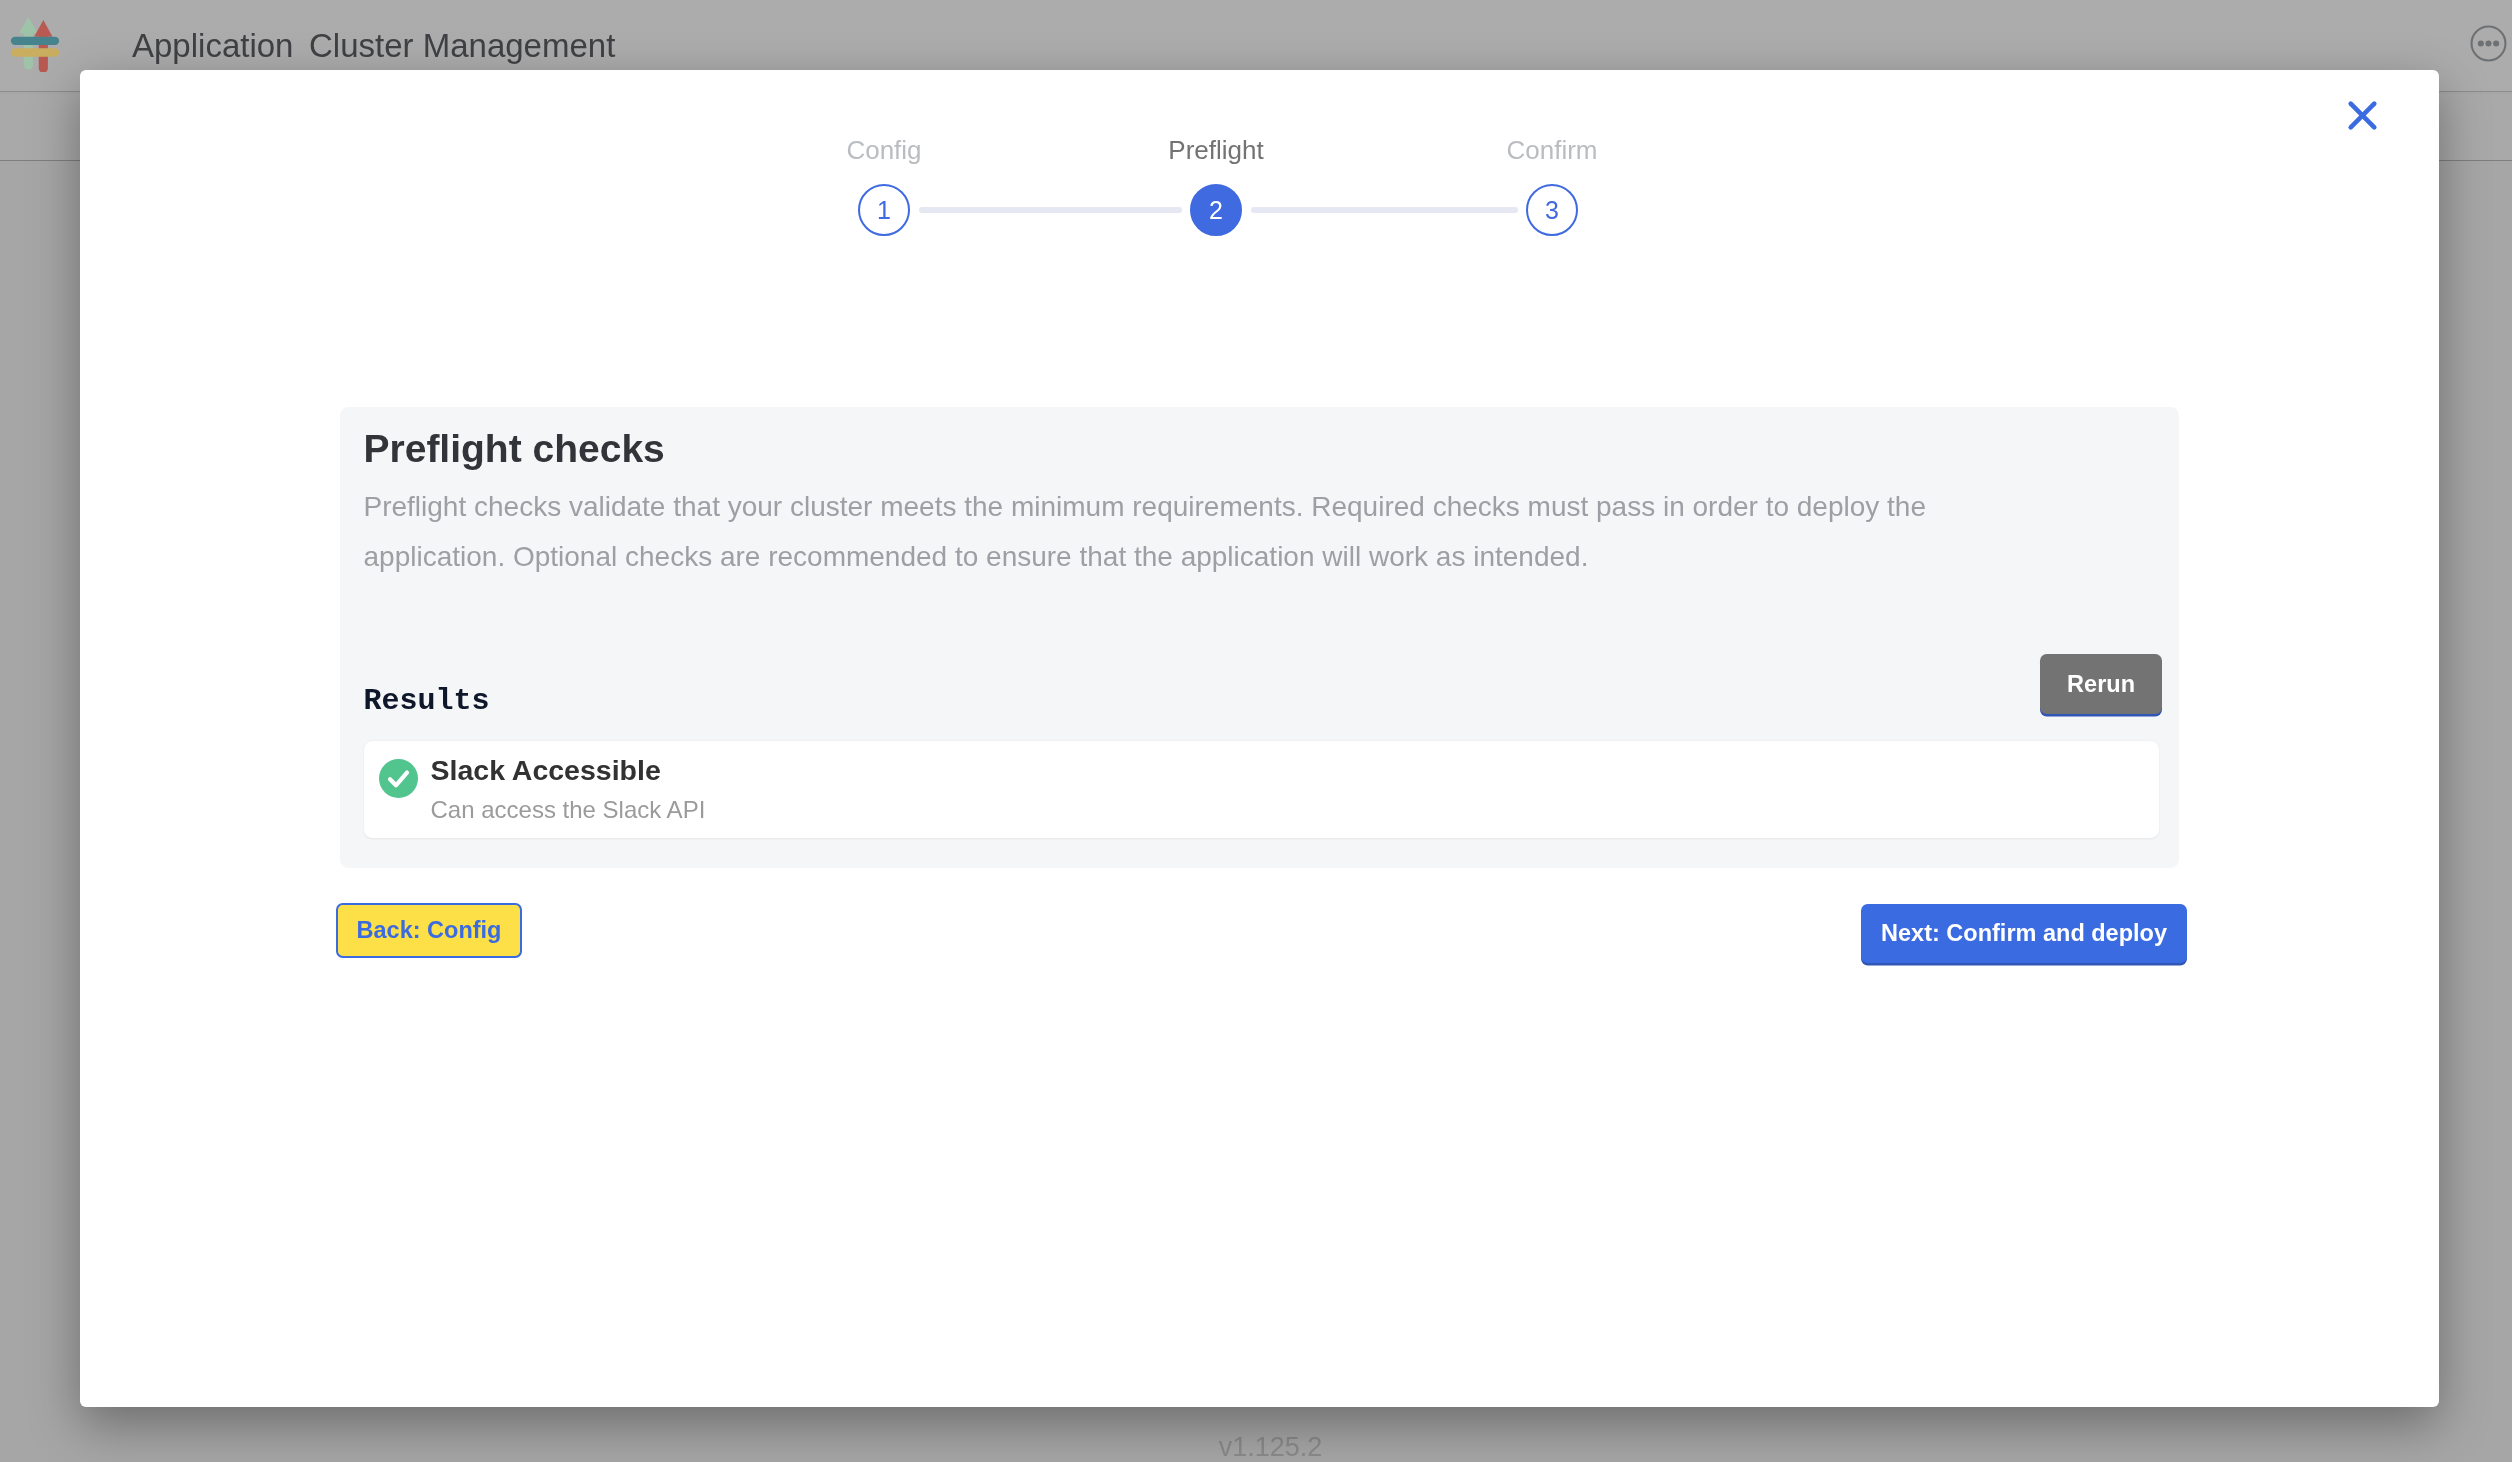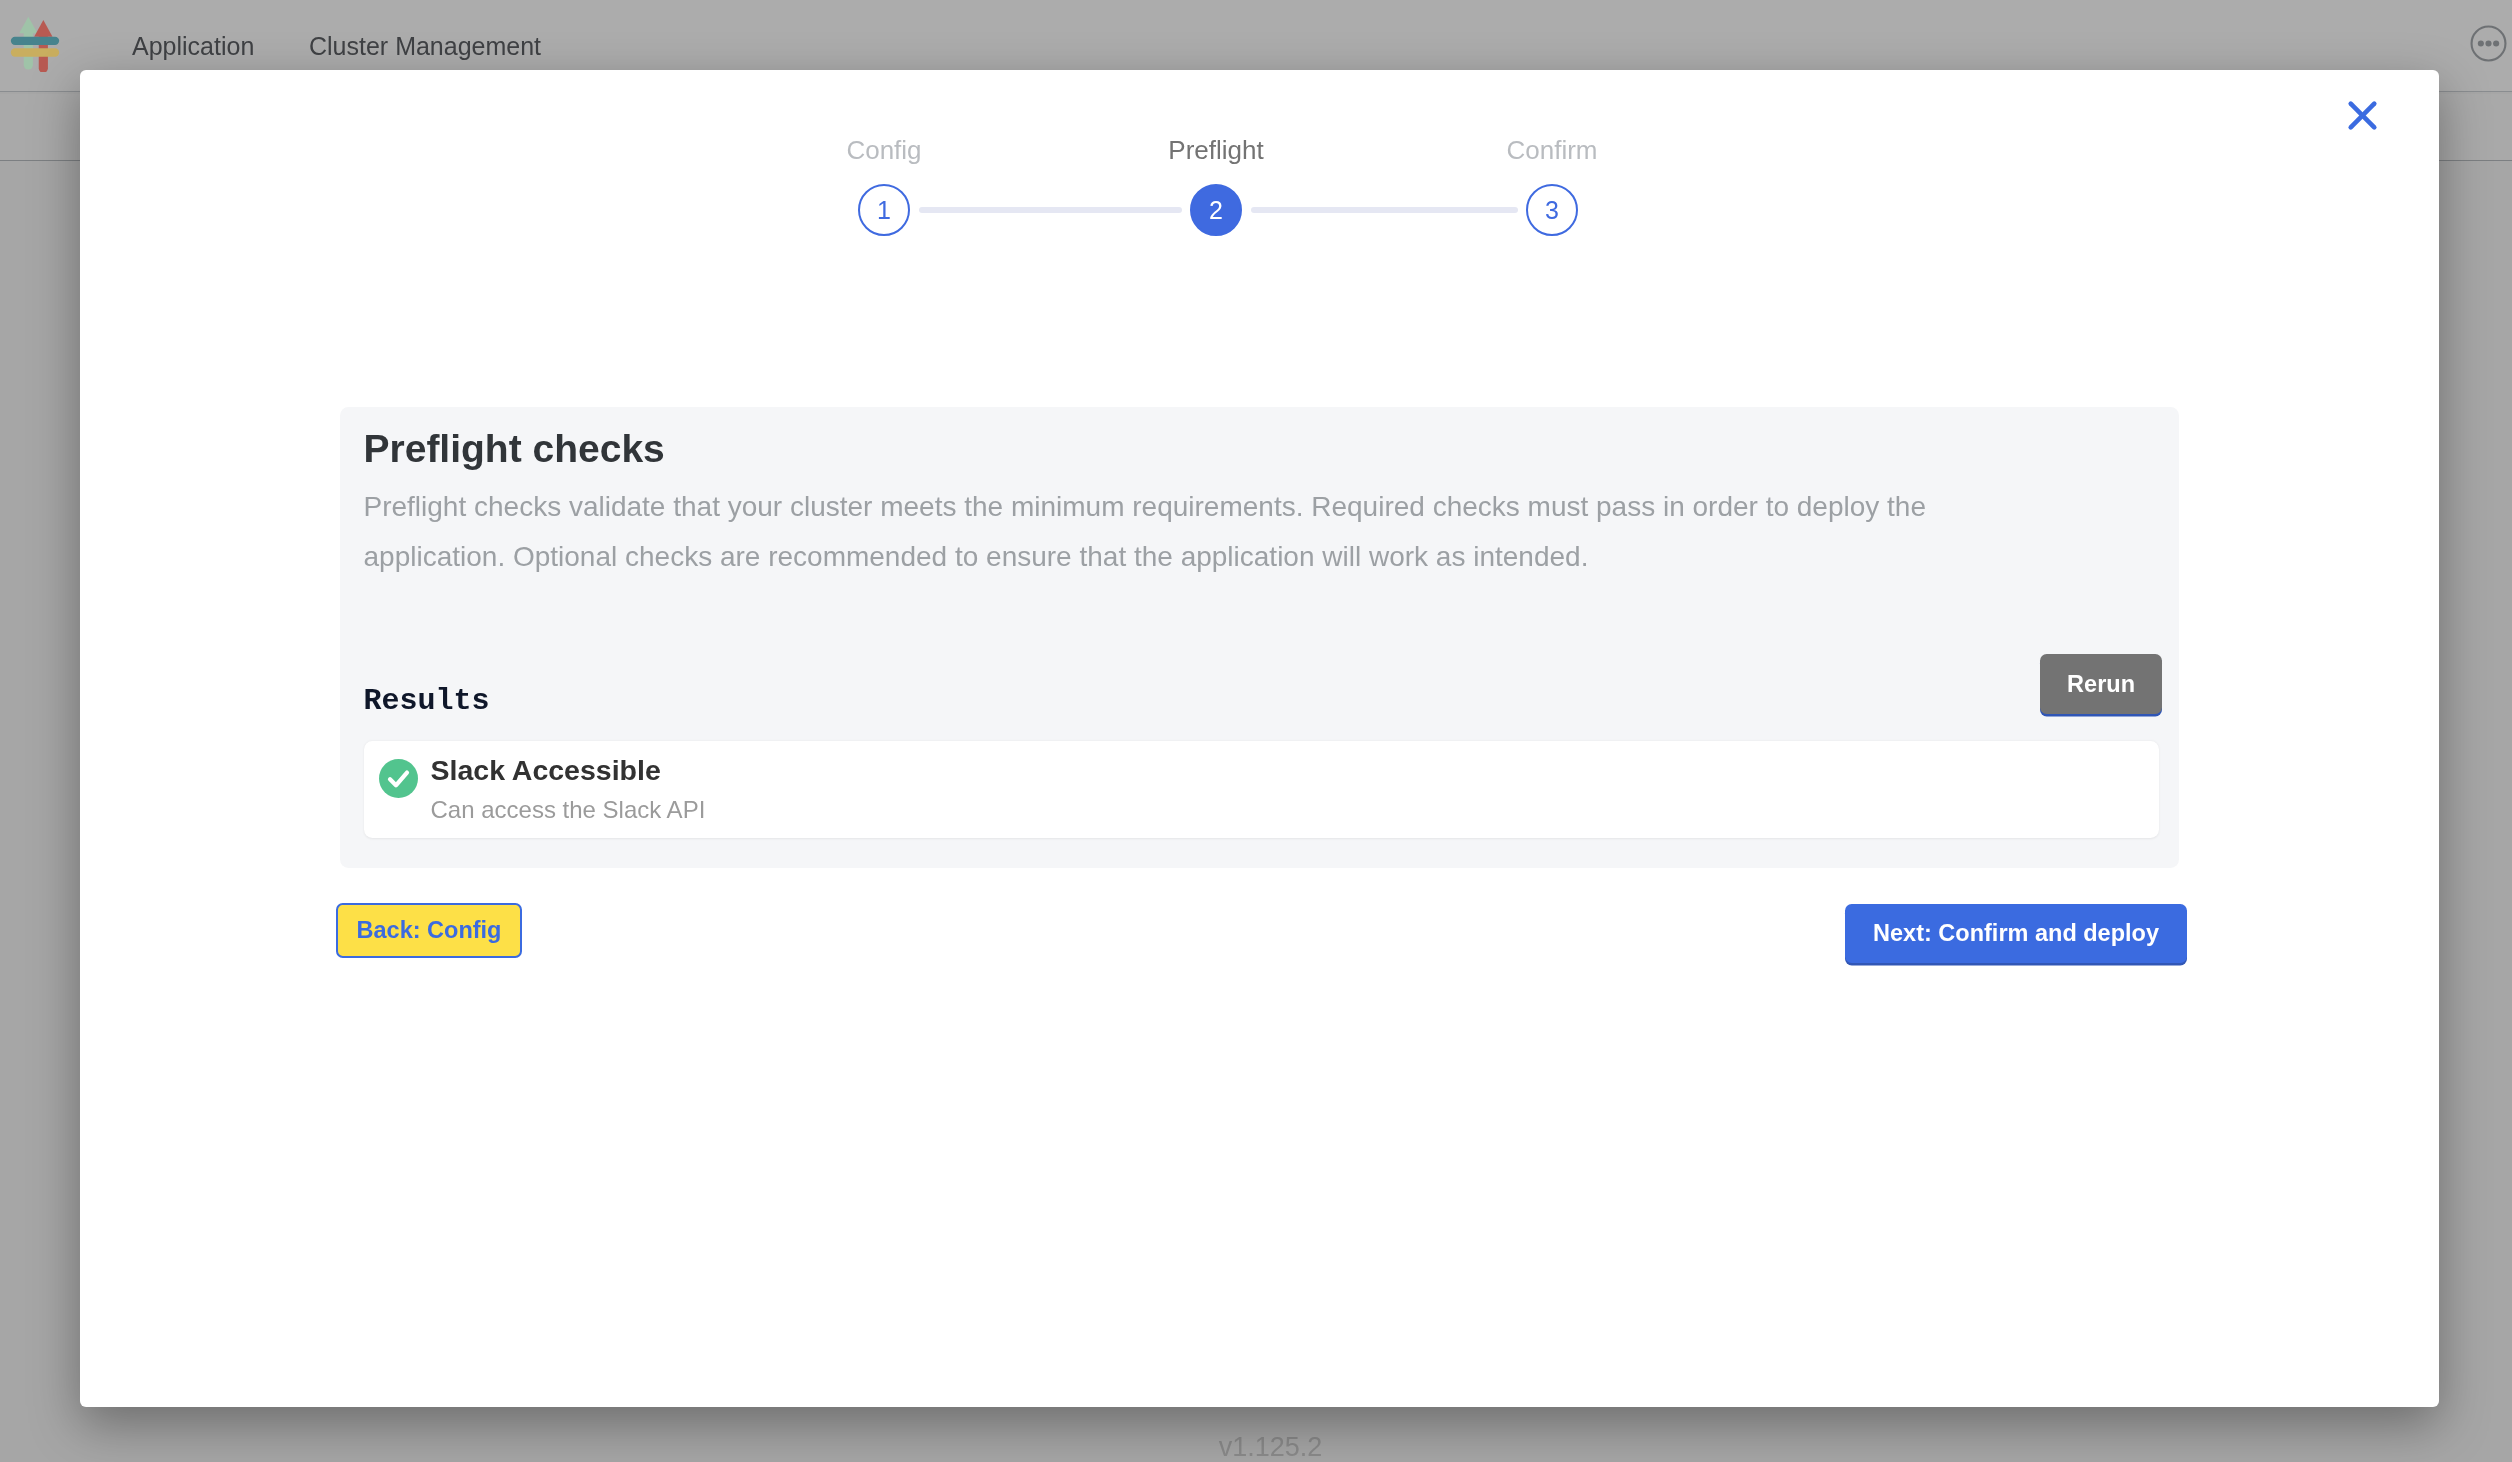--- a/index.html
+++ b/index.html
@@ -11,21 +11,21 @@
   }
 
   
   .top-nav {
     position: absolute; left: 0; top: 0; width: 2512px; height: 92px;
     background: #acacac; border-bottom: 1.7px solid #8a8d90;
   }
   .logo { position: absolute; left: 10px; top: 13.4px; }
   .nav-item {
     position: absolute; top: 0; height: 92px; line-height: 92px;
-    font-size: 25px; color: #3f4144; cursor: pointer; white-space: nowrap;
+    font-size: 33px; color: #3f4144; cursor: pointer; white-space: nowrap;
   }
   .nav-item.app { left: 132px; }
   .nav-item.cluster { left: 309px; }
   .menu-btn { position: absolute; left: 2469px; top: 24px; width: 39px; height: 39px; cursor: pointer; }
   .subnav {
     position: absolute; left: 0; top: 94px; width: 2512px; height: 67px;
     background: #a9a9a9; border-bottom: 1.7px solid #7c7f82;
   }
   .version {
     position: absolute; left: 0; top: 1432px; width: 2512px;
@@ -96,21 +96,21 @@
   }
 
   
   .back-btn {
     position: absolute; left: 256px; top: 833px; width: 186px; height: 55px;
     background: #fde047; border: 2.5px solid #3b6be0; border-radius: 6.7px;
     color: #3b6be0; font-size: 23.5px; font-weight: bold;
     font-family: inherit; cursor: pointer;
   }
   .next-btn {
-    position: absolute; right: 252px; top: 834px; height: 59px; padding: 0 28px;
+    position: absolute; right: 252px; top: 834px; height: 59px; padding: 0 20px;
     background: #3b6be0; border: none; border-radius: 6.7px;
     color: #ffffff; font-size: 23.5px; font-weight: bold;
     font-family: inherit; cursor: pointer;
     box-shadow: 0 2.5px 0 #3157b6;
   }
 </style>
 </head>
 <body>
 
 <div>

